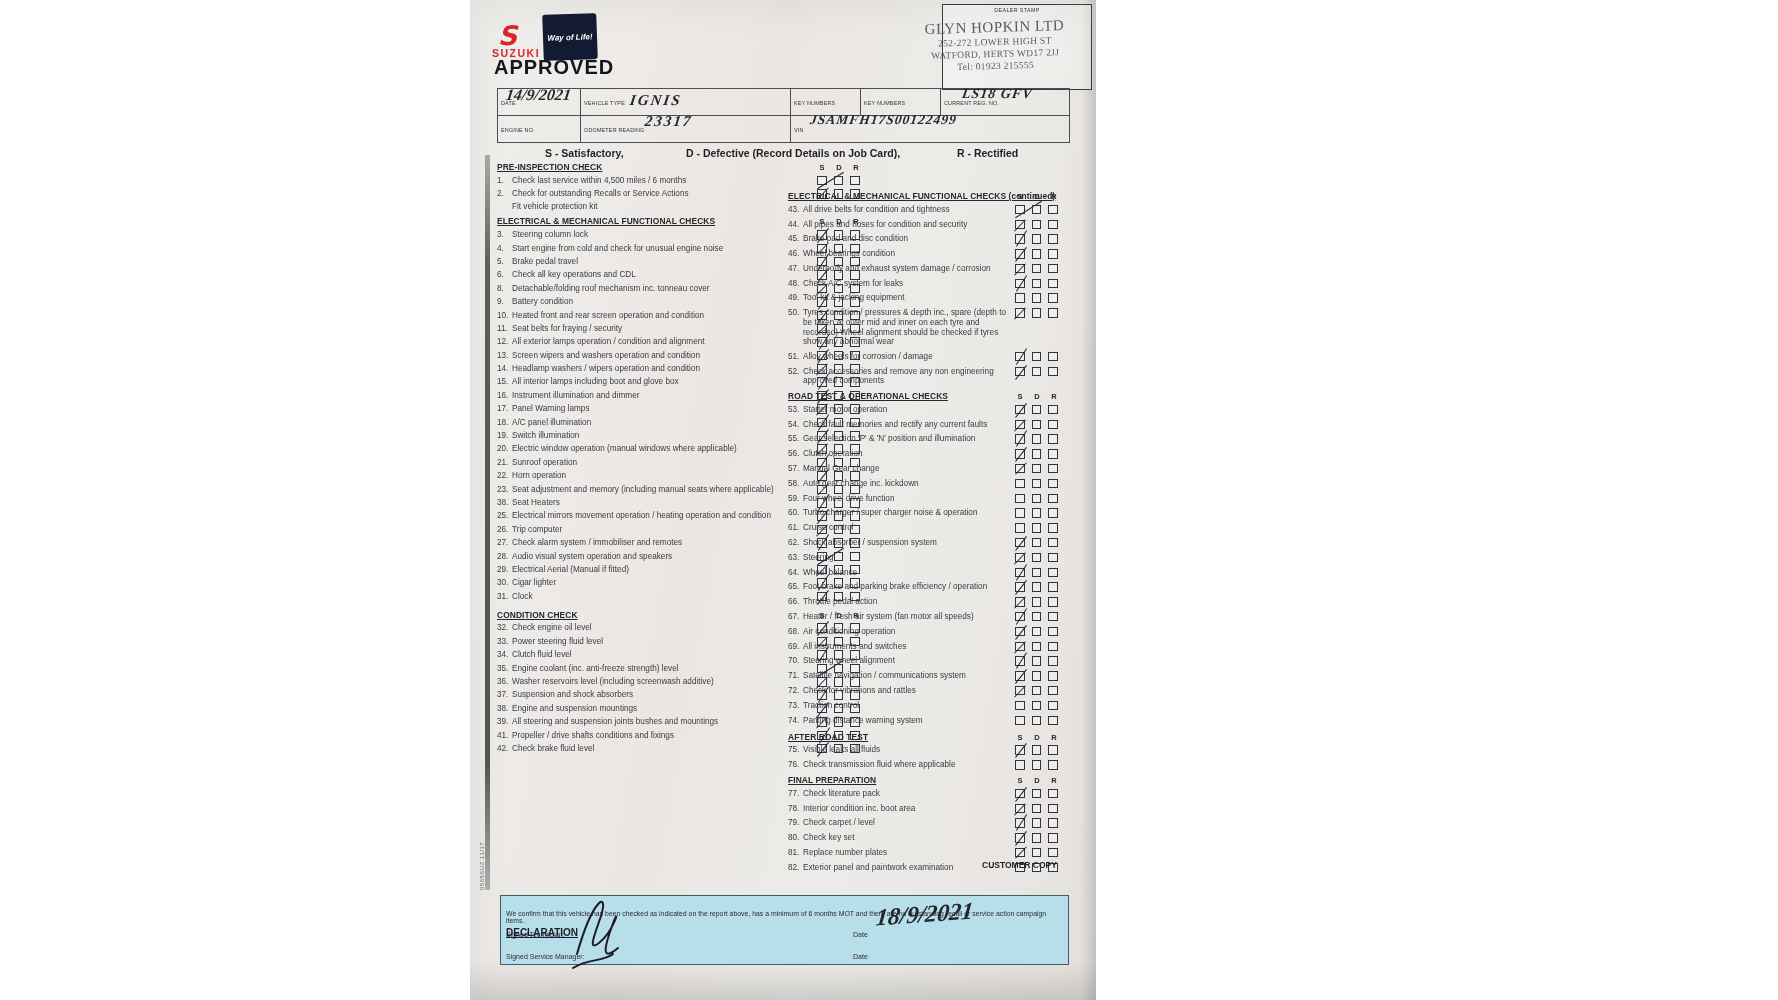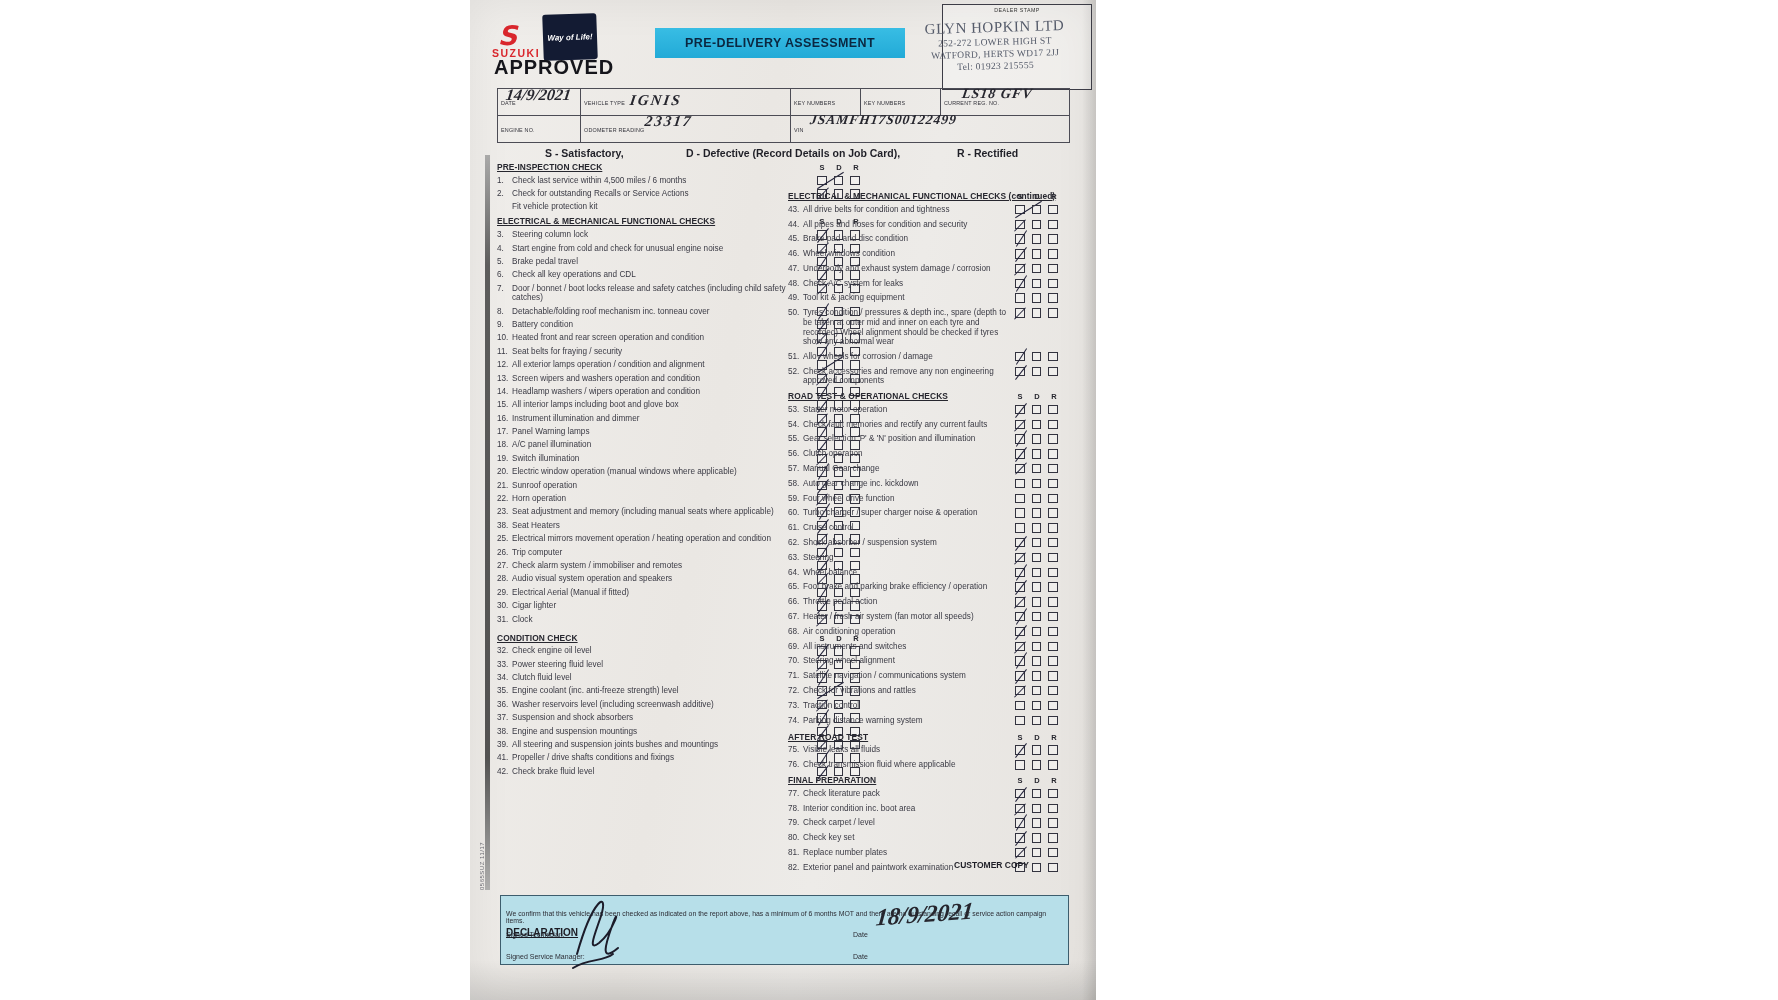--- a/index.html
+++ b/index.html
@@ -89,41 +89,38 @@
   .decl-tech{position:absolute;left:5px;top:35px;font-size:7px;color:#2c2c34;}
   .decl-mgr{position:absolute;left:5px;top:57px;font-size:7px;color:#2c2c34;}
   .decl-date1{position:absolute;left:352px;top:35px;font-size:7px;color:#2c2c34;}
   .decl-date2{position:absolute;left:352px;top:57px;font-size:7px;color:#2c2c34;}
   .hw-decl-date{left:375px;top:5px;font-size:24px;transform:rotate(-4deg) skewX(-10deg);}
   .sig{position:absolute;left:62px;top:-8px;}
 
   
   .form-code{position:absolute;left:9px;top:795px;height:95px;writing-mode:vertical-rl;
         transform:rotate(180deg);font-size:6px;color:#6a6a72;letter-spacing:.5px;}
-  .customer-copy{position:absolute;left:484px;top:860px;font-weight:bold;font-size:8.5px;color:#1f1f27;text-align:right;}
+  .customer-copy{position:absolute;left:512px;top:860px;font-weight:bold;font-size:8.5px;color:#1f1f27;text-align:right;}
 </style>
 </head>
 <body>
 
 <div class="stage">
   <div class="paper">
     <div class="paper-edge"></div>
     <div class="paper-right-shadow"></div>
     <div class="paper-bottom-shadow"></div>
 
     <div class="suzuki-s">S</div>
     <div class="suzuki-word">SUZUKI</div>
     <div class="wol-badge">
       <span>Way of Life!</span>
     </div>
     <div class="approved">APPROVED</div>
 
-    <div class="banner">
-      <span>PRE-DELIVERY ASSESSMENT</span>
-    </div>
 
     <div class="stamp-box">
       <div class="stamp-label">DEALER STAMP</div>
       <div class="stamp-text">
         <div class="stamp-l1">GLYN HOPKIN LTD</div>
         <div class="stamp-l2">252-272 LOWER HIGH ST</div>
         <div class="stamp-l3">WATFORD, HERTS WD17 2JJ</div>
         <div class="stamp-l4">Tel: 01923 215555</div>
       </div>
     </div>
@@ -192,25 +189,20 @@
           <div class="item"><span class="num">5.</span><span class="itxt">Brake pedal travel</span><span class="boxes">
               <span class="bx tick"></span>
               <span class="bx"></span>
               <span class="bx"></span>
             </span></div>
           <div class="item"><span class="num">6.</span><span class="itxt">Check all key operations and CDL</span><span class="boxes">
               <span class="bx tick"></span>
               <span class="bx"></span>
               <span class="bx"></span>
             </span></div>
-          <div class="item"><span class="num">7.</span><span class="itxt">Door / bonnet / boot locks release and safety catches (including child safety catches)</span><span class="boxes">
-              <span class="bx tick long"></span>
-              <span class="bx"></span>
-              <span class="bx"></span>
-            </span></div>
           <div class="item"><span class="num">8.</span><span class="itxt">Detachable/folding roof mechanism inc. tonneau cover</span><span class="boxes">
               <span class="bx tick"></span>
               <span class="bx"></span>
               <span class="bx"></span>
             </span></div>
           <div class="item"><span class="num">9.</span><span class="itxt">Battery condition</span><span class="boxes">
               <span class="bx tick"></span>
               <span class="bx"></span>
               <span class="bx"></span>
             </span></div>
@@ -398,21 +390,21 @@
           <div class="item"><span class="num">44.</span><span class="itxt">All pipes and hoses for condition and security</span><span class="boxes">
               <span class="bx tick"></span>
               <span class="bx"></span>
               <span class="bx"></span>
             </span></div>
           <div class="item"><span class="num">45.</span><span class="itxt">Brake pad and disc condition</span><span class="boxes">
               <span class="bx tick"></span>
               <span class="bx"></span>
               <span class="bx"></span>
             </span></div>
-          <div class="item"><span class="num">46.</span><span class="itxt">Wheel windows condition</span><span class="boxes">
+          <div class="item"><span class="num">46.</span><span class="itxt">Wheel bearings condition</span><span class="boxes">
               <span class="bx tick"></span>
               <span class="bx"></span>
               <span class="bx"></span>
             </span></div>
           <div class="item"><span class="num">47.</span><span class="itxt">Underbody and exhaust system damage / corrosion</span><span class="boxes">
               <span class="bx tick"></span>
               <span class="bx"></span>
               <span class="bx"></span>
             </span></div>
           <div class="item"><span class="num">48.</span><span class="itxt">Check A/C system for leaks</span><span class="boxes">

